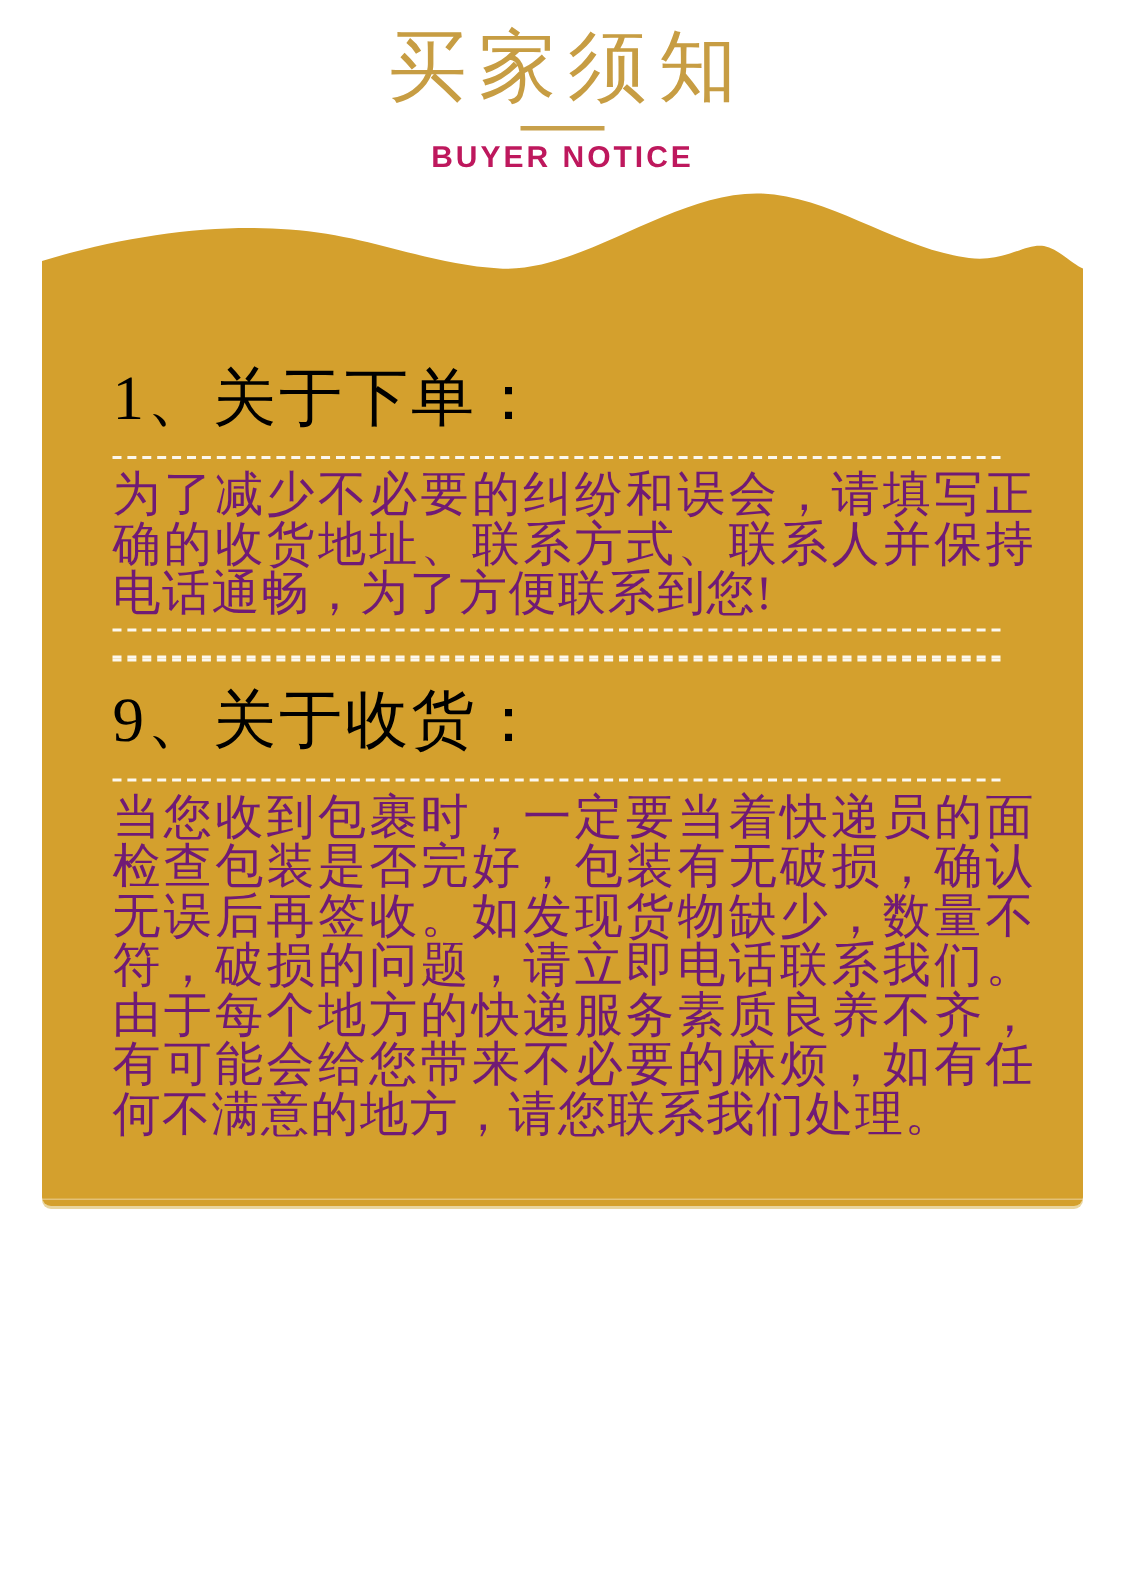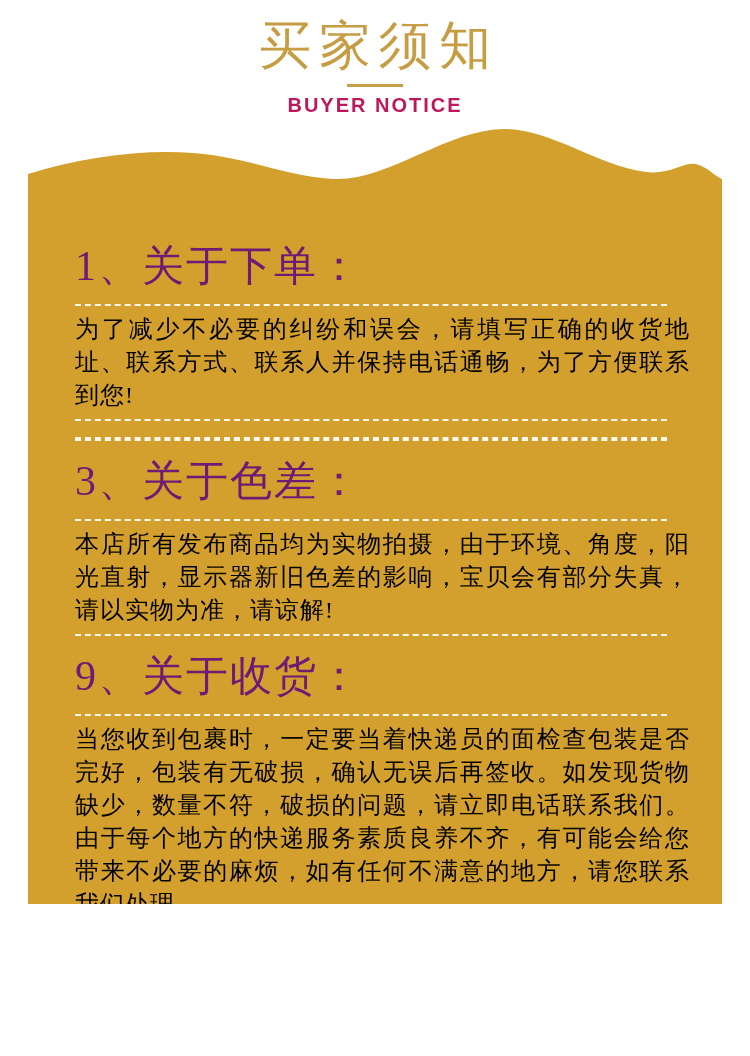--- a/index.html
+++ b/index.html
@@ -63,33 +63,33 @@
     height: 1px;
     background: rgba(255,255,255,0.35);
   }
   .notice-section { margin-bottom: 16px; }
   .notice-section:last-of-type { margin-bottom: 0; }
   .sec-heading {
     margin: 0 0 14px 0;
     font-size: 42px;
     line-height: 48px;
     font-weight: normal;
-    color: #701a75;
+    color: #000000;
     letter-spacing: 2px;
   }
   .dash {
     border-top: 2px dashed rgba(255,255,255,0.92);
     margin-right: 25px;
     height: 0;
   }
   .sec-body {
     margin: 7px 0;
     padding-right: 2px;
-    color: #000000;
-    font-size: 24px;
+    color: #701a75;
+    font-size: 32px;
     line-height: 33px;
     letter-spacing: 1px;
     text-align: justify;
   }
 </style>
 </head>
 <body>
 
 <div class="page">
 
@@ -111,26 +111,20 @@
         <div class="dash"></div>
         <p class="sec-body">为了减少不必要的纠纷和误会，请填写正确的收货地址、联系方式、联系人并保持电话通畅，为了方便联系到您!</p>
         <div class="dash"></div>
       </section>
 
       <section class="notice-section">
         <div class="dash"></div>
         <div class="dash"></div>
       </section>
 
-      <section class="notice-section">
-        <h2 class="sec-heading">3、关于色差：</h2>
-        <div class="dash"></div>
-        <p class="sec-body">本店所有发布商品均为实物拍摄，由于环境、角度，阳光直射，显示器新旧色差的影响，宝贝会有部分失真，请以实物为准，请谅解!</p>
-        <div class="dash"></div>
-      </section>
 
       <section class="notice-section">
         <h2 class="sec-heading">9、关于收货：</h2>
         <div class="dash"></div>
         <p class="sec-body">当您收到包裹时，一定要当着快递员的面检查包装是否完好，包装有无破损，确认无误后再签收。如发现货物缺少，数量不符，破损的问题，请立即电话联系我们。由于每个地方的快递服务素质良养不齐，有可能会给您带来不必要的麻烦，如有任何不满意的地方，请您联系我们处理。</p>
 
       </section>
 
     </div>
   </div>

